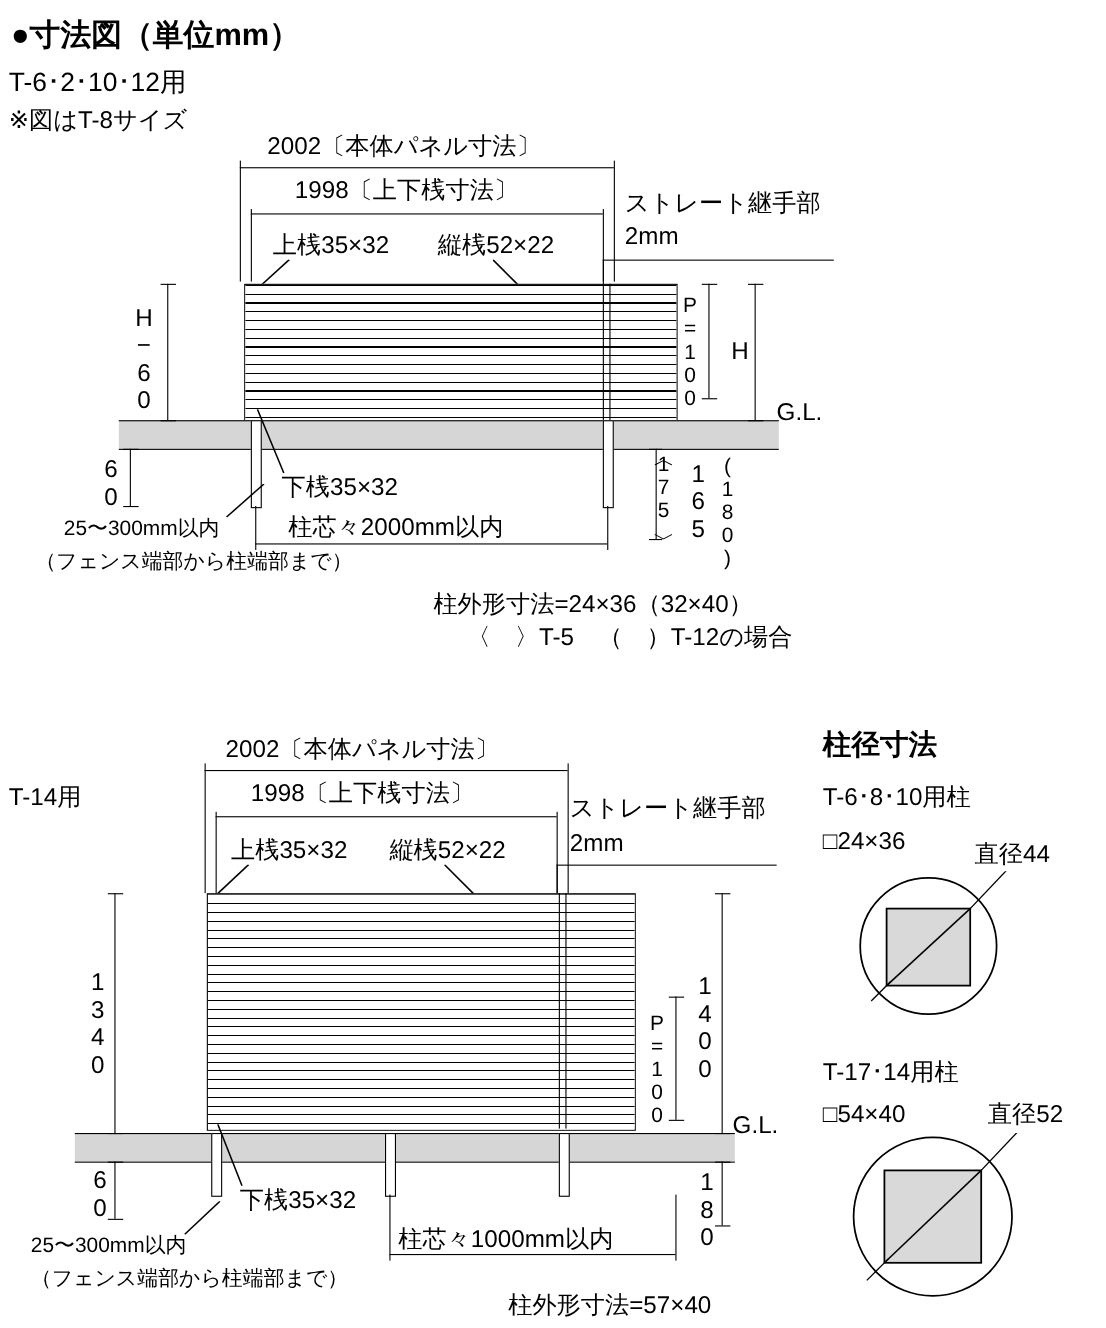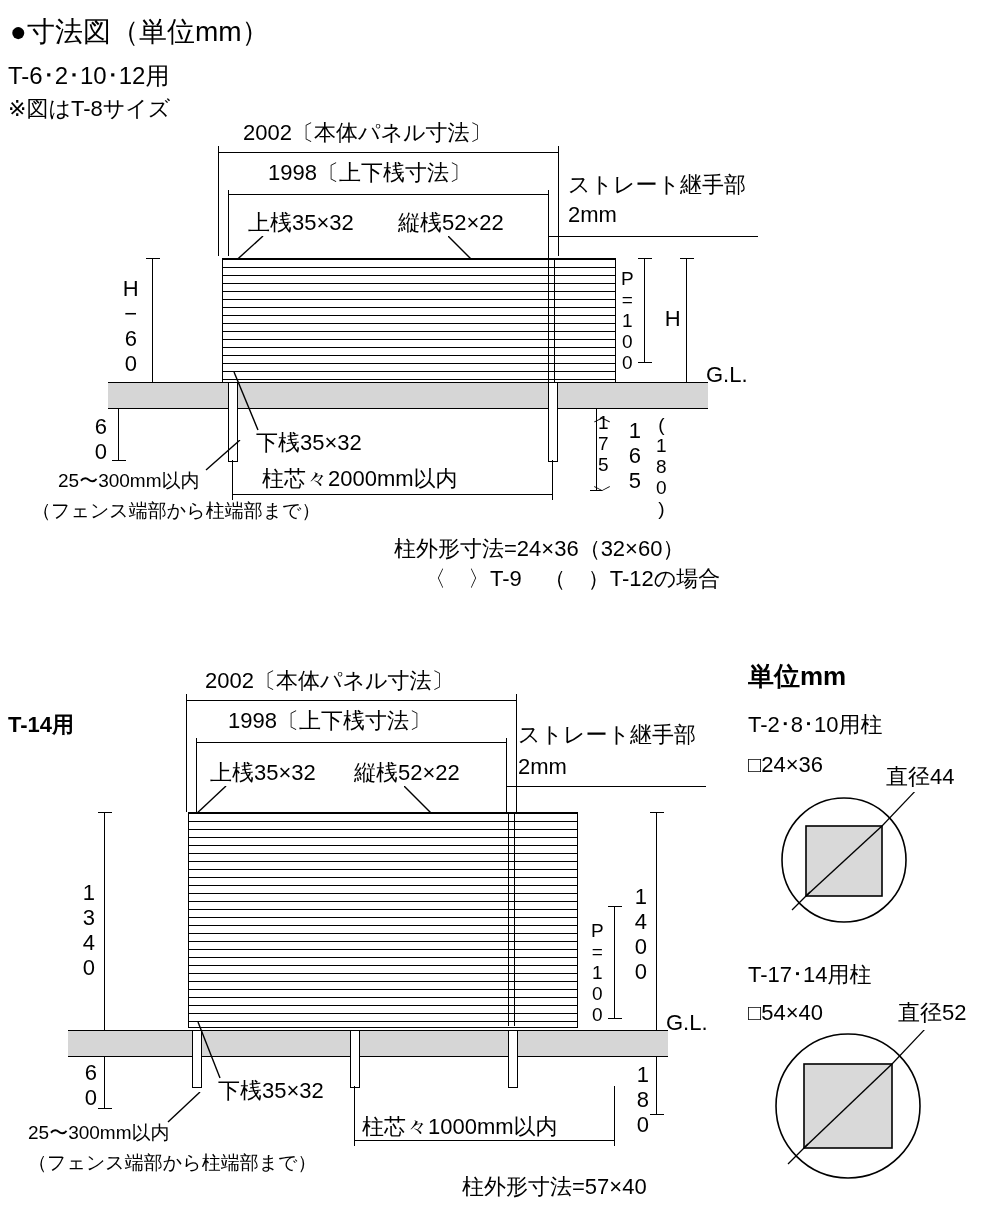--- a/index.html
+++ b/index.html
@@ -20,21 +20,21 @@
   .gl{position:absolute;background:#d6d6d6;}
   .panel{position:absolute;background:#ffffff;border:1px solid #000;overflow:hidden;}
   .slats{position:absolute;left:0;top:0;right:0;bottom:0;
      background:repeating-linear-gradient(to bottom,#000 0px,#000 1px,#fff 1px,#fff 8px);}
   .post{position:absolute;background:#fff;border:1px solid #000;}
   svg{display:block;}
 </style>
 </head>
 <body>
 
-<div class="lbl big" style="left:10px;top:16px;font-size:28px;font-weight:normal;">●寸法図（単位mm）</div>
+<div class="lbl big" style="left:10px;top:16px;font-size:28px;font-weight:bold;">●寸法図（単位mm）</div>
 <div class="lbl" style="left:8px;top:62px;font-size:24px;">T-6･2･10･12用</div>
 <div class="lbl" style="left:8px;top:96px;font-size:22px;">※図はT-8サイズ</div>
 
 <div>
 
   <div class="lbl" style="left:243px;top:120px;">2002〔本体パネル寸法〕</div>
   <div class="ln hl" style="left:218px;top:152px;width:340px;"></div>
   <div class="ln vl" style="left:218px;top:146px;height:110px;"></div>
   <div class="ln vl" style="left:558px;top:146px;height:110px;"></div>
 
@@ -108,26 +108,26 @@
   <div class="ln vl" style="left:232px;top:460px;height:40px;"></div>
   <div class="ln vl" style="left:552px;top:460px;height:40px;"></div>
   <div class="lbl" style="left:262px;top:466px;">柱芯々2000mm以内</div>
 
   <div class="lbl sm" style="left:58px;top:470px;">25〜300mm以内</div>
   <div class="lbl sm" style="left:32px;top:500px;">（フェンス端部から柱端部まで）</div>
   <svg style="position:absolute;left:196px;top:440px;" width="46" height="42">
     <line x1="44" y1="0" x2="10" y2="30" stroke="#000" stroke-width="1.4"></line>
   </svg>
 
-  <div class="lbl" style="left:394px;top:536px;">柱外形寸法=24×36（32×60）</div>
-  <div class="lbl" style="left:424px;top:566px;">〈　〉T-9　（　）T-12の場合</div>
+  <div class="lbl" style="left:394px;top:536px;">柱外形寸法=24×36（32×40）</div>
+  <div class="lbl" style="left:424px;top:566px;">〈　〉T-5　（　）T-12の場合</div>
 </div>
 
 <div>
-  <div class="lbl" style="left:8px;top:712px;font-weight:bold;">T-14用</div>
+  <div class="lbl" style="left:8px;top:712px;">T-14用</div>
 
   <div class="lbl" style="left:205px;top:668px;">2002〔本体パネル寸法〕</div>
   <div class="ln hl" style="left:186px;top:700px;width:330px;"></div>
   <div class="ln vl" style="left:186px;top:694px;height:118px;"></div>
   <div class="ln vl" style="left:516px;top:694px;height:118px;"></div>
 
   <div class="lbl" style="left:228px;top:708px;">1998〔上下桟寸法〕</div>
   <div class="ln hl" style="left:196px;top:742px;width:310px;"></div>
   <div class="ln vl" style="left:196px;top:738px;height:74px;"></div>
   <div class="ln vl" style="left:506px;top:738px;height:74px;"></div>
@@ -199,23 +199,23 @@
   <div class="lbl sm" style="left:28px;top:1122px;">25〜300mm以内</div>
   <div class="lbl sm" style="left:28px;top:1152px;">（フェンス端部から柱端部まで）</div>
   <svg style="position:absolute;left:160px;top:1092px;" width="42" height="34">
     <line x1="40" y1="0" x2="8" y2="30" stroke="#000" stroke-width="1.4"></line>
   </svg>
 
   <div class="lbl" style="left:462px;top:1174px;">柱外形寸法=57×40</div>
 </div>
 
 <div>
-  <div class="lbl big" style="left:748px;top:662px;font-weight:bold;">単位mm</div>
-
-  <div class="lbl" style="left:748px;top:712px;">T-2･8･10用柱</div>
+  <div class="lbl big" style="left:748px;top:662px;font-weight:bold;">柱径寸法</div>
+
+  <div class="lbl" style="left:748px;top:712px;">T-6･8･10用柱</div>
   <div class="lbl" style="left:748px;top:752px;text-align:right;">□24×36</div>
   <div class="lbl" style="left:886px;top:764px;">直径44</div>
 
   <svg style="position:absolute;left:748px;top:792px;" width="250" height="140">
     <circle cx="96" cy="68" r="62" fill="#fff" stroke="#000" stroke-width="1.6"></circle>
     <rect x="58" y="34" width="76" height="70" fill="#d9d9d9" stroke="#000" stroke-width="1.6"></rect>
     <line x1="58" y1="104" x2="134" y2="34" stroke="#000" stroke-width="1.4"></line>
     <line x1="134" y1="34" x2="172" y2="-6" stroke="#000" stroke-width="1.2"></line>
     <line x1="44" y1="118" x2="62" y2="100" stroke="#000" stroke-width="1.2"></line>
   </svg>

